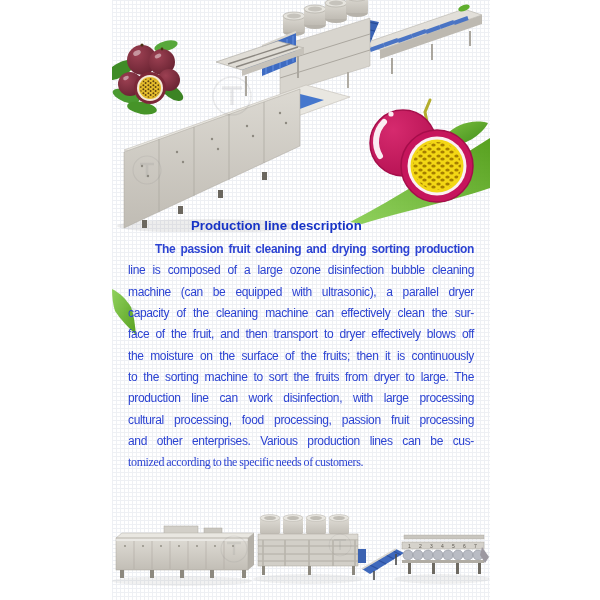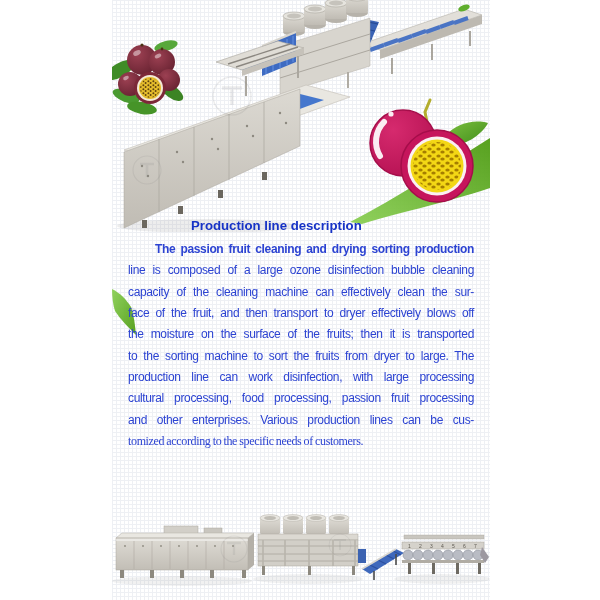--- a/index.html
+++ b/index.html
@@ -242,23 +242,24 @@
         </linearGradient>
       </defs>
       <ellipse cx="20" cy="28" rx="7" ry="3.4" fill="#c9cfd9" opacity="0.5" transform="rotate(30 20 28)"></ellipse>
       <path d="M0 6 C8 10 14 16 19 24 C22 32 23 42 24 52 C16 44 8 36 3 28 C1 22 0 14 0 6 Z" fill="url(#lw)" opacity="0.95"></path>
     </svg>
 
     <div class="desc">
       <h3>Production line description</h3>
       <div class="pline indent">The passion fruit cleaning and drying sorting production</div>
       <div class="pline">line is composed of a large ozone disinfection bubble cleaning</div>
+      <div class="pline">machine (can be equipped with ultrasonic), a parallel dryer</div>
       <div class="pline">capacity of the cleaning machine can effectively clean the sur-</div>
       <div class="pline">face of the fruit, and then transport to dryer effectively blows off</div>
-      <div class="pline">the moisture on the surface of the fruits; then it is transported</div>
+      <div class="pline">the moisture on the surface of the fruits; then it is continuously</div>
       <div class="pline">to the sorting machine to sort the fruits from dryer to large. The</div>
       <div class="pline">production line can work disinfection, with large processing</div>
       <div class="pline">cultural processing, food processing, passion fruit processing</div>
       <div class="pline">and other enterprises. Various production lines can be cus-</div>
       <div class="pline last">tomized according to the specific needs of customers.</div>
     </div>
 
     <svg class="footerimg" viewBox="0 0 378 95">
       <defs>
         <linearGradient id="steelF2" x1="0" y1="0" x2="0" y2="1">

